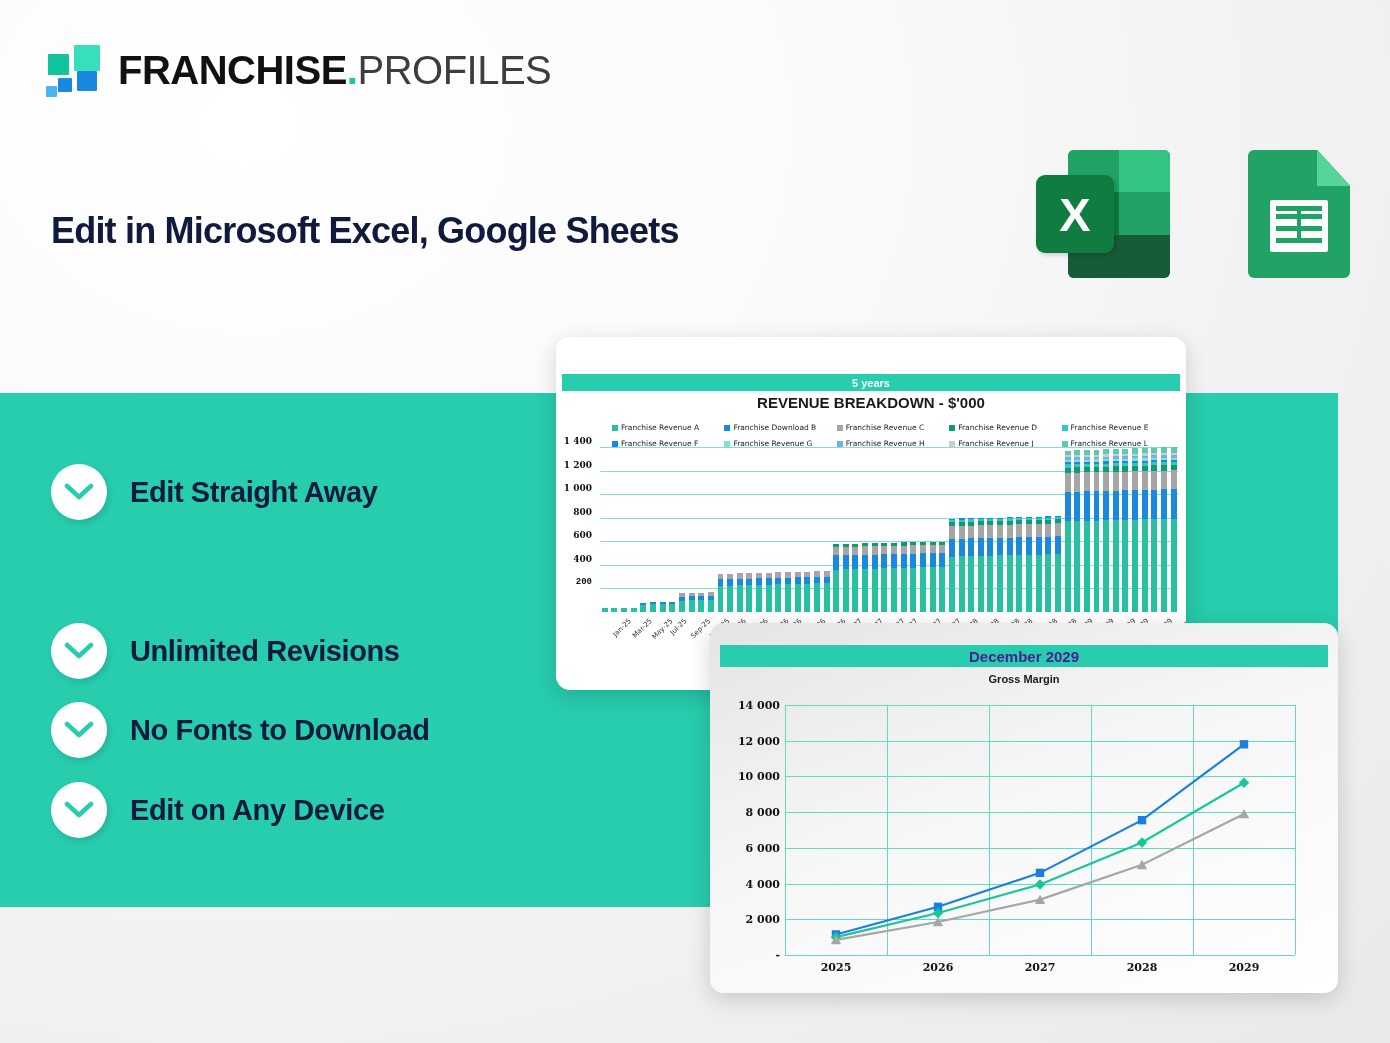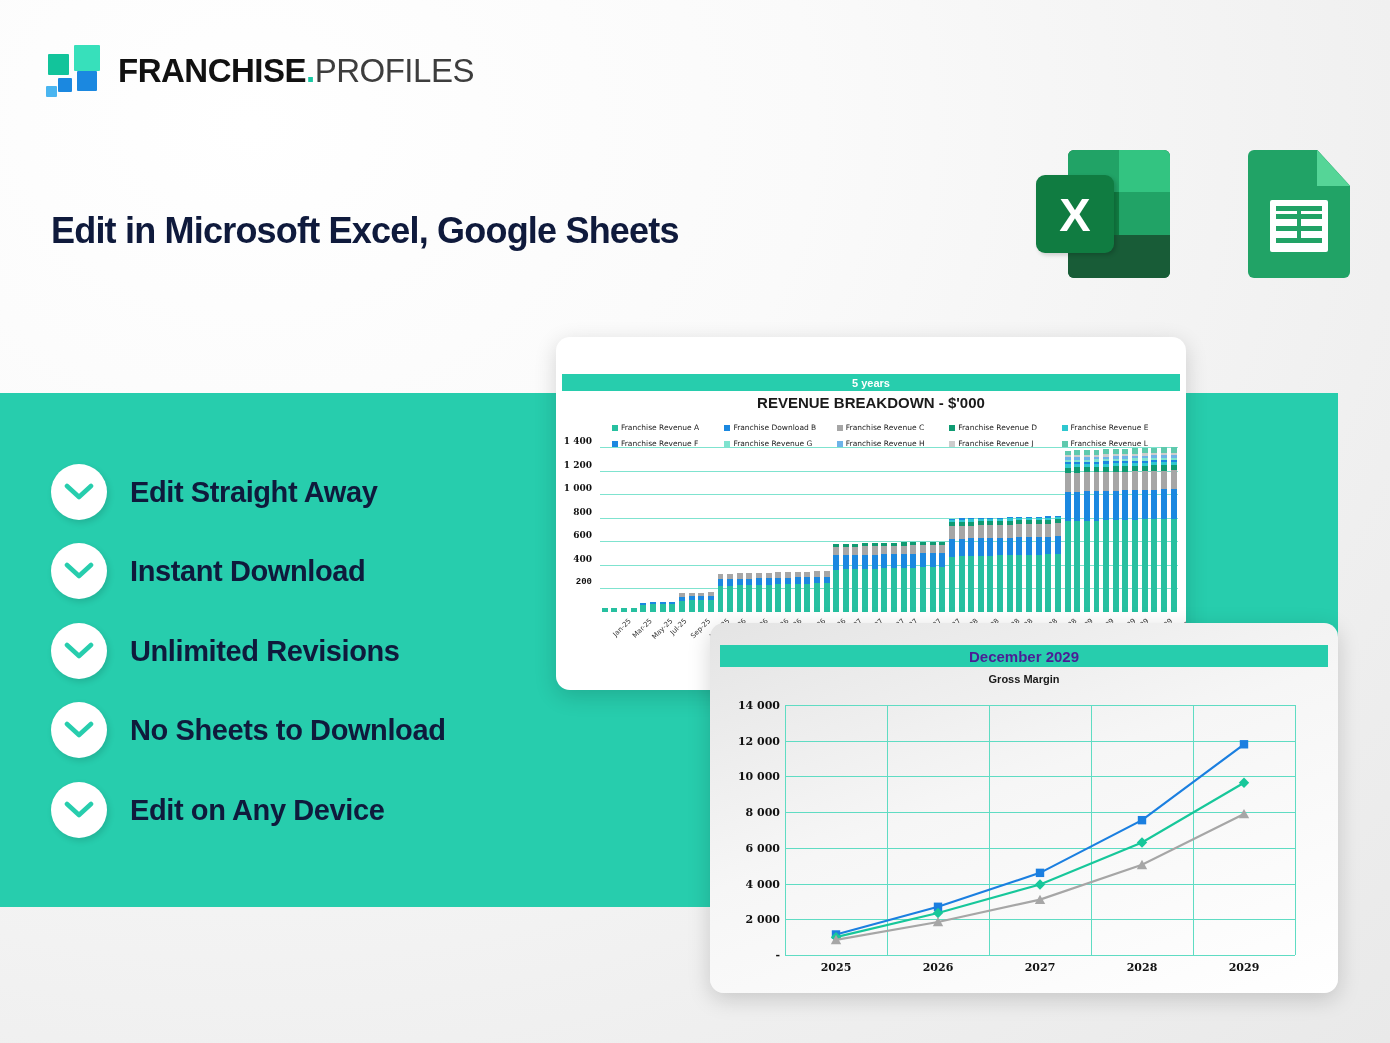--- a/index.html
+++ b/index.html
@@ -17,21 +17,21 @@
 
   
   .logo-wrap{position:absolute;left:46px;top:44px;display:flex;align-items:center;gap:16px;}
   .logo-mark{position:relative;width:56px;height:52px;}
   .logo-mark i{position:absolute;display:block;border-radius:1px;}
   .lm1{left:2px;top:10px;width:21px;height:21px;background:#12c49b;}
   .lm2{left:28px;top:1px;width:26px;height:26px;background:#37e0bb;}
   .lm3{left:12px;top:34px;width:14px;height:14px;background:#1b88e0;}
   .lm4{left:31px;top:27px;width:20px;height:20px;background:#1b88e0;}
   .lm5{left:0px;top:42px;width:11px;height:11px;background:#4ab5f0;}
-  .logo-text{font-size:33px;letter-spacing:-0.5px;line-height:1;white-space:nowrap;}
+  .logo-text{font-size:40px;letter-spacing:-0.5px;line-height:1;white-space:nowrap;}
   .logo-text .b{font-weight:bold;color:#111111;}
   .logo-text .dot{font-weight:bold;color:#18c9a4;}
   .logo-text .l{font-weight:normal;color:#3d3d3d;}
 
   
   .headline{position:absolute;left:51px;top:210px;font-size:36px;font-weight:bold;
     color:#0f1a3c;letter-spacing:-0.8px;white-space:nowrap;}
 
   
   .app-icons{position:absolute;left:1036px;top:150px;display:flex;gap:78px;}
@@ -157,43 +157,35 @@
   <div class="band"></div>
 
   <div class="feature f0">
     <div class="fcircle">
       <svg width="30" height="18" viewBox="0 0 30 18">
           <path d="M3 3 L15 14 L27 3" fill="none" stroke="#27cdad" stroke-width="4.6" stroke-linecap="round" stroke-linejoin="round"></path>
         </svg>
     </div>
     <div class="flabel">Edit Straight Away</div>
   </div>
-  <div class="feature f1">
-    <div class="fcircle">
-      <svg width="30" height="18" viewBox="0 0 30 18">
-          <path d="M3 3 L15 14 L27 3" fill="none" stroke="#27cdad" stroke-width="4.6" stroke-linecap="round" stroke-linejoin="round"></path>
-        </svg>
-    </div>
-    <div class="flabel">Instant Download</div>
-  </div>
   <div class="feature f2">
     <div class="fcircle">
       <svg width="30" height="18" viewBox="0 0 30 18">
           <path d="M3 3 L15 14 L27 3" fill="none" stroke="#27cdad" stroke-width="4.6" stroke-linecap="round" stroke-linejoin="round"></path>
         </svg>
     </div>
     <div class="flabel">Unlimited Revisions</div>
   </div>
   <div class="feature f3">
     <div class="fcircle">
       <svg width="30" height="18" viewBox="0 0 30 18">
           <path d="M3 3 L15 14 L27 3" fill="none" stroke="#27cdad" stroke-width="4.6" stroke-linecap="round" stroke-linejoin="round"></path>
         </svg>
     </div>
-    <div class="flabel">No Sheets to Download</div>
+    <div class="flabel">No Fonts to Download</div>
   </div>
   <div class="feature f4">
     <div class="fcircle">
       <svg width="30" height="18" viewBox="0 0 30 18">
           <path d="M3 3 L15 14 L27 3" fill="none" stroke="#27cdad" stroke-width="4.6" stroke-linecap="round" stroke-linejoin="round"></path>
         </svg>
     </div>
     <div class="flabel">Edit on Any Device</div>
   </div>
 

